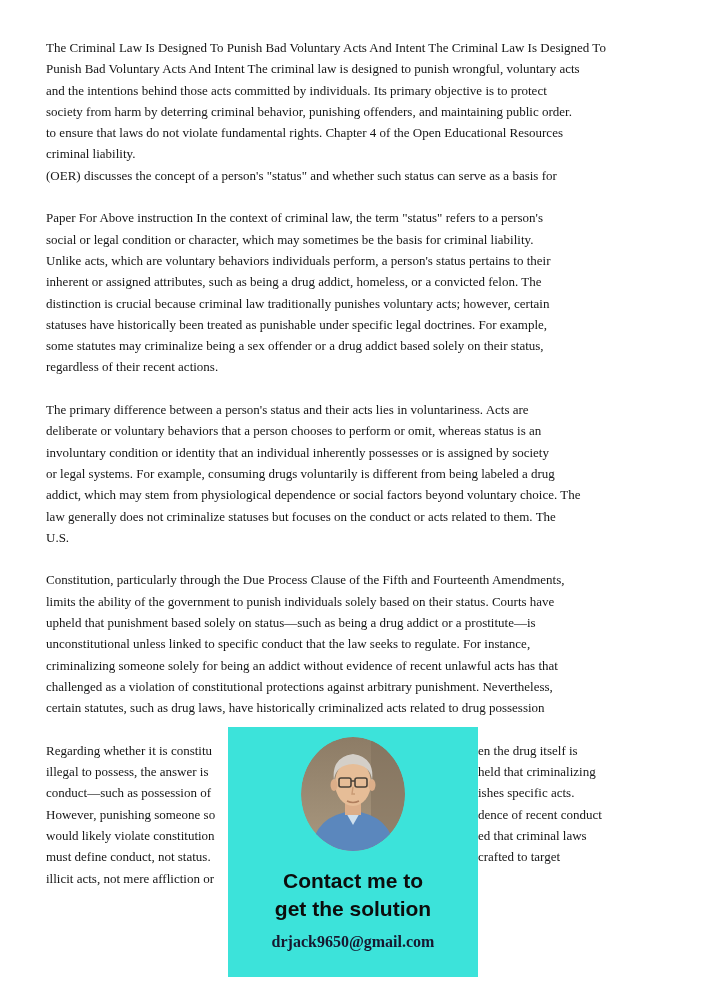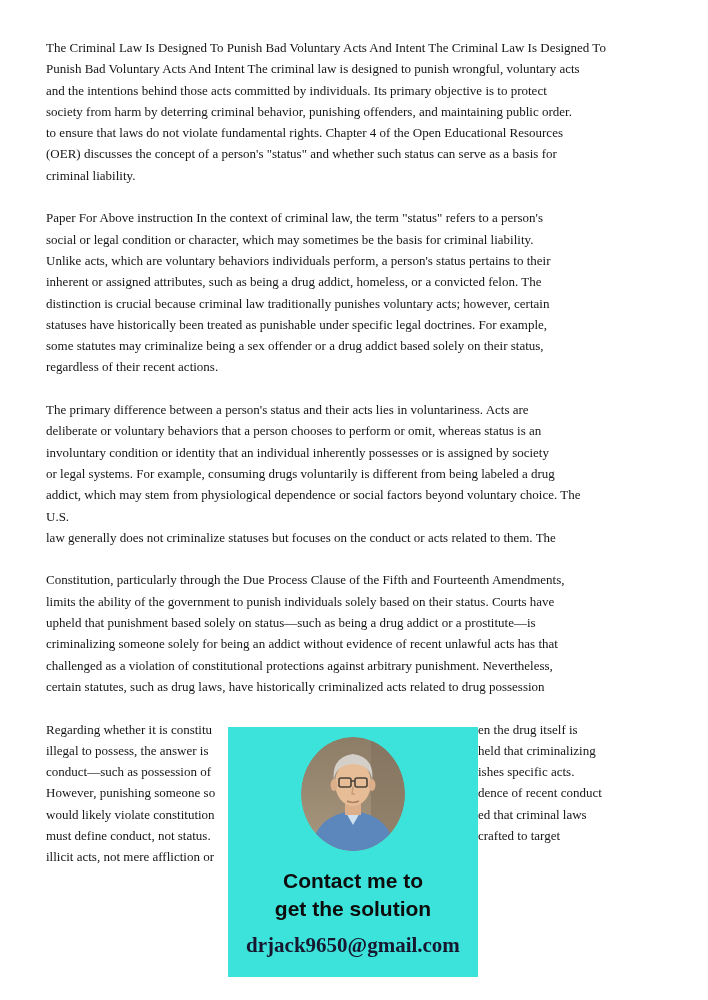--- a/index.html
+++ b/index.html
@@ -55,60 +55,61 @@
     font-family: "Liberation Sans", sans-serif;
     font-weight: 700;
     font-size: 21px;
     line-height: 28px;
     color: #0c0c0c;
   }
   .contact-email {
     margin-top: 10px;
     font-family: "Liberation Serif", serif;
     font-weight: 700;
-    font-size: 21px;
+    font-size: 16px;
     color: #16182f;
   }
 </style>
 </head>
 <body>
 
 <div id="doc-body">
     <div class="paragraph">
       <div class="line">The Criminal Law Is Designed To Punish Bad Voluntary Acts And Intent The Criminal Law Is Designed To</div>
       <div class="line">Punish Bad Voluntary Acts And Intent The criminal law is designed to punish wrongful, voluntary acts</div>
       <div class="line">and the intentions behind those acts committed by individuals. Its primary objective is to protect</div>
       <div class="line">society from harm by deterring criminal behavior, punishing offenders, and maintaining public order.</div>
       <div class="line">to ensure that laws do not violate fundamental rights. Chapter 4 of the Open Educational Resources</div>
+      <div class="line">criminal liability.</div>
       <div class="line">(OER) discusses the concept of a person's "status" and whether such status can serve as a basis for</div>
-      <div class="line">criminal liability.</div>
     </div>
     <div class="paragraph">
       <div class="line">Paper For Above instruction In the context of criminal law, the term "status" refers to a person's</div>
       <div class="line">social or legal condition or character, which may sometimes be the basis for criminal liability.</div>
       <div class="line">Unlike acts, which are voluntary behaviors individuals perform, a person's status pertains to their</div>
       <div class="line">inherent or assigned attributes, such as being a drug addict, homeless, or a convicted felon. The</div>
       <div class="line">distinction is crucial because criminal law traditionally punishes voluntary acts; however, certain</div>
       <div class="line">statuses have historically been treated as punishable under specific legal doctrines. For example,</div>
       <div class="line">some statutes may criminalize being a sex offender or a drug addict based solely on their status,</div>
       <div class="line">regardless of their recent actions.</div>
     </div>
     <div class="paragraph">
       <div class="line">The primary difference between a person's status and their acts lies in voluntariness. Acts are</div>
       <div class="line">deliberate or voluntary behaviors that a person chooses to perform or omit, whereas status is an</div>
       <div class="line">involuntary condition or identity that an individual inherently possesses or is assigned by society</div>
       <div class="line">or legal systems. For example, consuming drugs voluntarily is different from being labeled a drug</div>
       <div class="line">addict, which may stem from physiological dependence or social factors beyond voluntary choice. The</div>
+      <div class="line">law generally does not criminalize statuses but focuses on the conduct or acts related to them. The</div>
       <div class="line">U.S.</div>
-      <div class="line">law generally does not criminalize statuses but focuses on the conduct or acts related to them. The</div>
     </div>
     <div class="paragraph">
       <div class="line">Constitution, particularly through the Due Process Clause of the Fifth and Fourteenth Amendments,</div>
       <div class="line">limits the ability of the government to punish individuals solely based on their status. Courts have</div>
       <div class="line">upheld that punishment based solely on status—such as being a drug addict or a prostitute—is</div>
+      <div class="line">unconstitutional unless linked to specific conduct that the law seeks to regulate. For instance,</div>
       <div class="line">criminalizing someone solely for being an addict without evidence of recent unlawful acts has that</div>
       <div class="line">challenged as a violation of constitutional protections against arbitrary punishment. Nevertheless,</div>
       <div class="line">certain statutes, such as drug laws, have historically criminalized acts related to drug possession</div>
     </div>
     <div class="paragraph">
       <div class="line"><span class="frag-left">Regarding whether it is constitu</span><span class="frag-right">en the drug itself is</span></div>
       <div class="line"><span class="frag-left">illegal to possess, the answer is</span><span class="frag-right">held that criminalizing</span></div>
       <div class="line"><span class="frag-left">conduct—such as possession of</span><span class="frag-right">ishes specific acts.</span></div>
       <div class="line"><span class="frag-left">However, punishing someone so</span><span class="frag-right">dence of recent conduct</span></div>
       <div class="line"><span class="frag-left">would likely violate constitution</span><span class="frag-right">ed that criminal laws</span></div>

